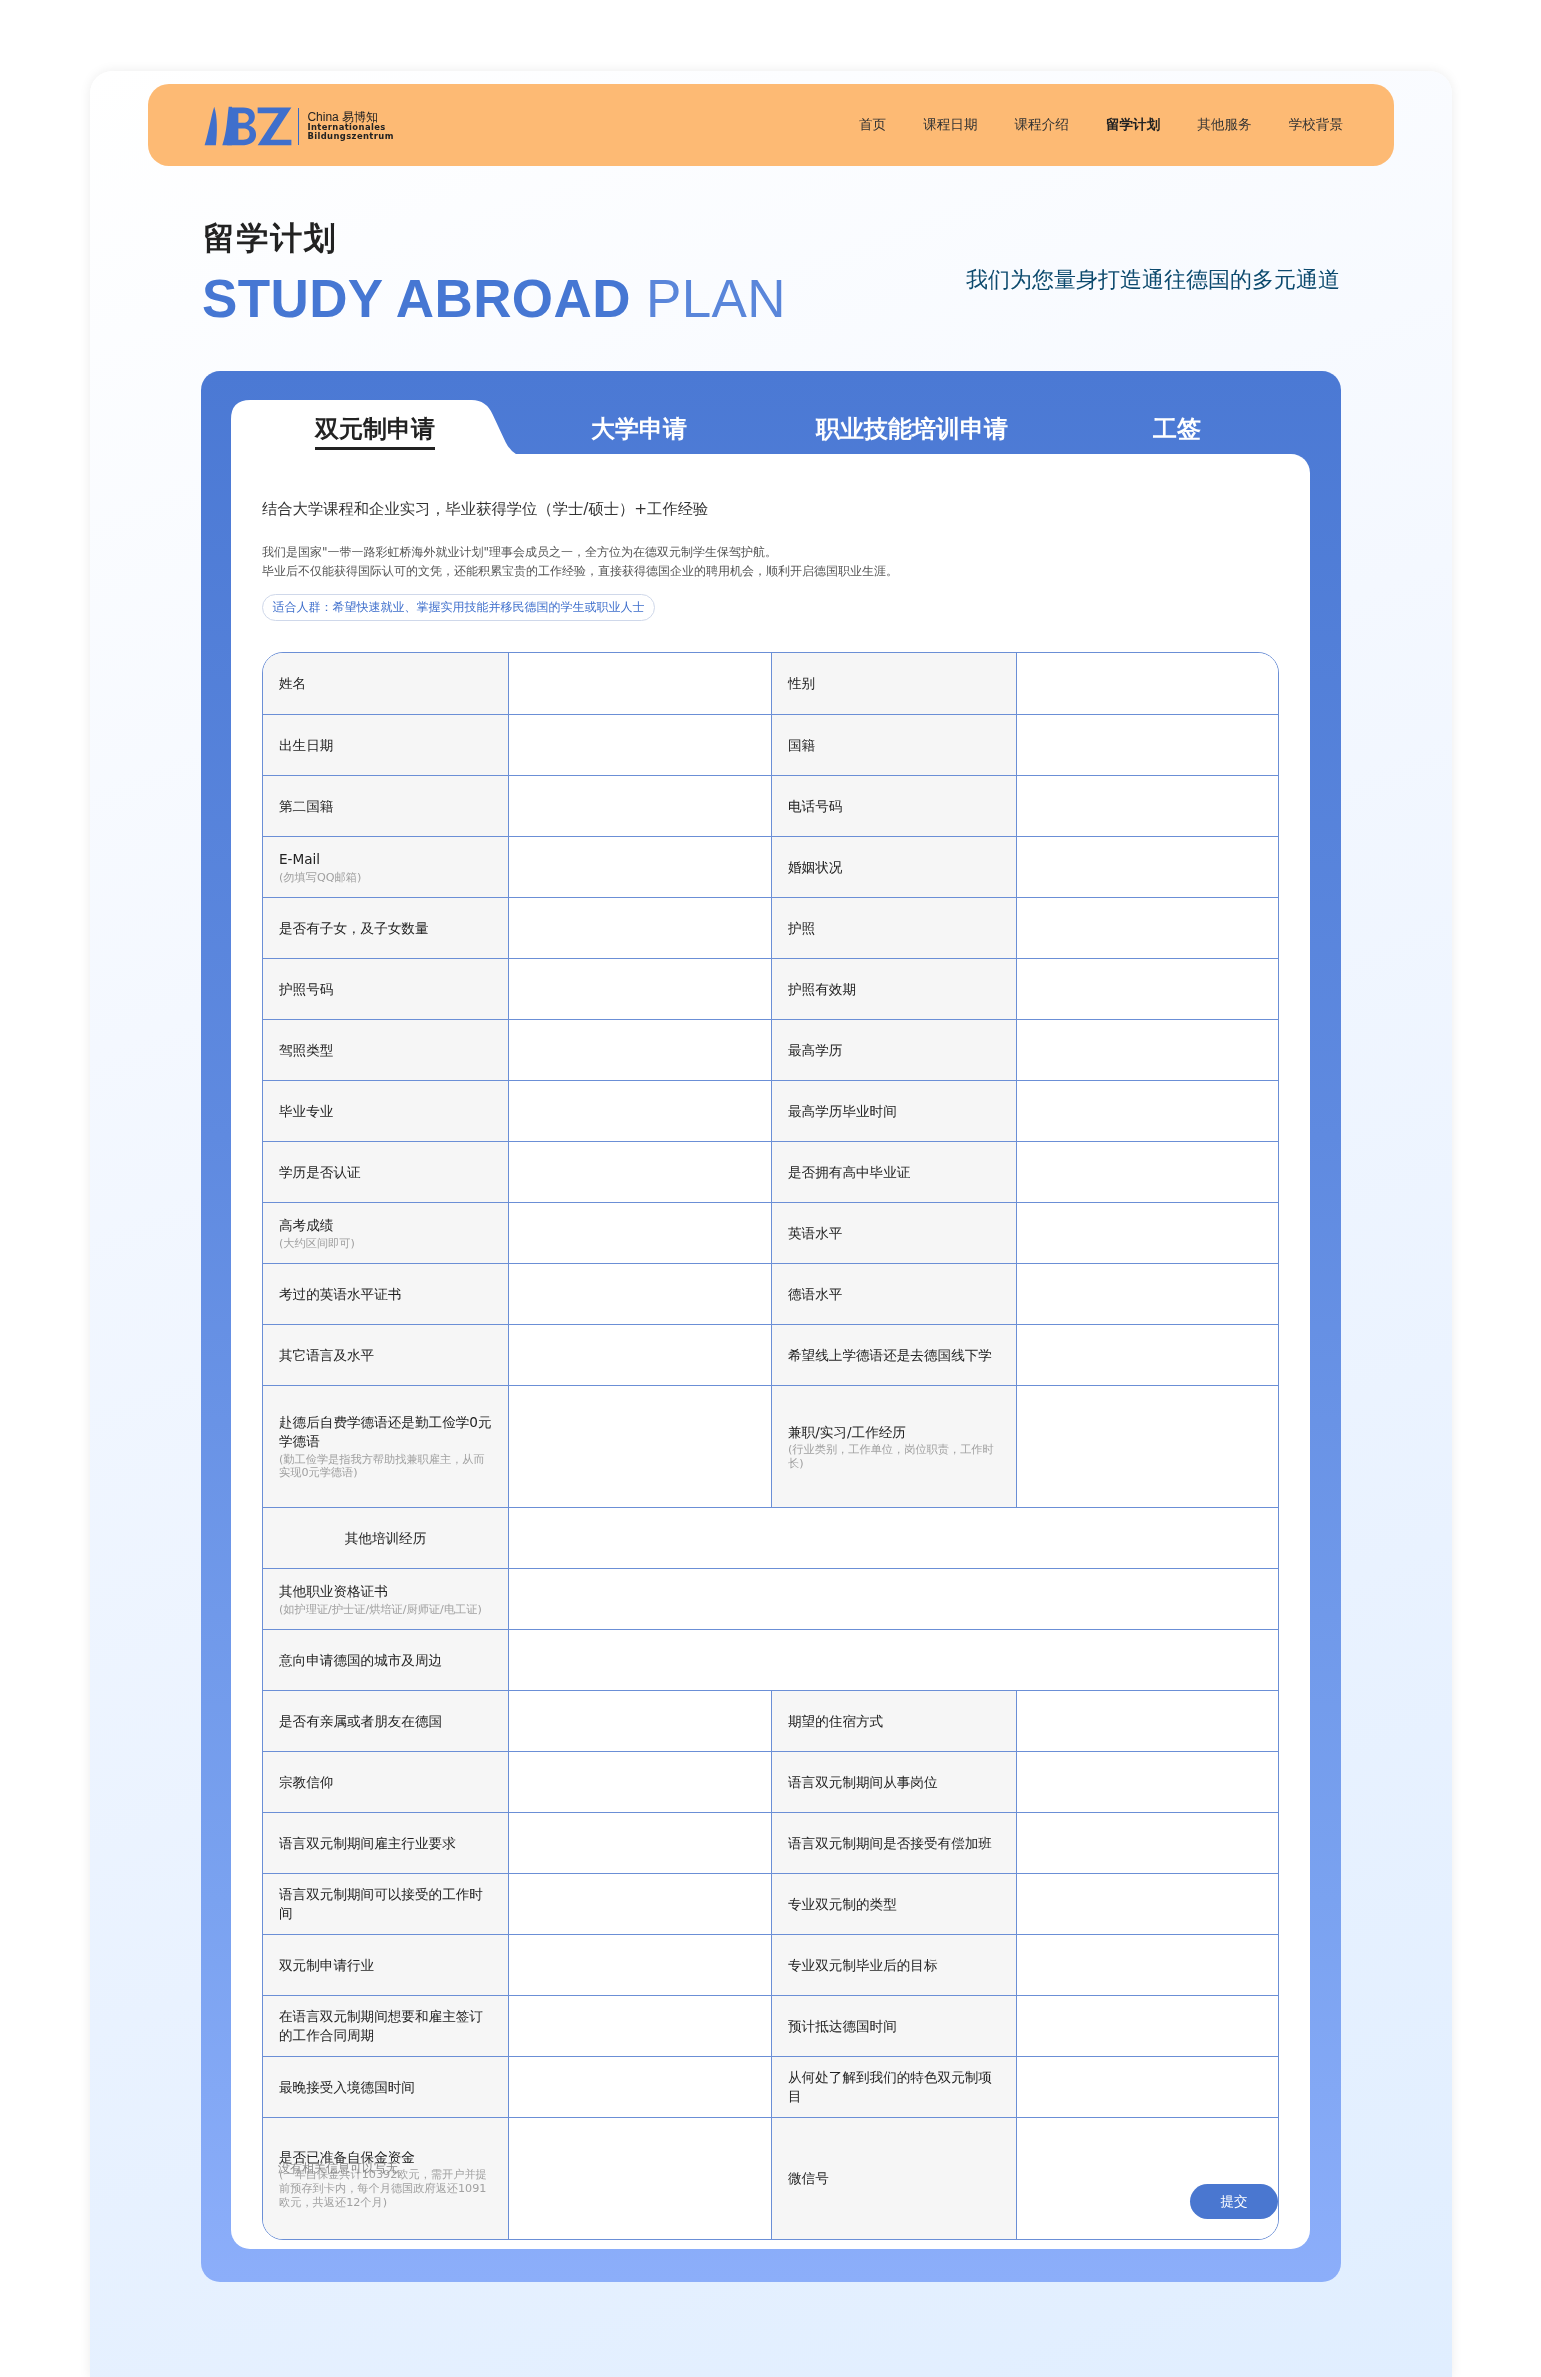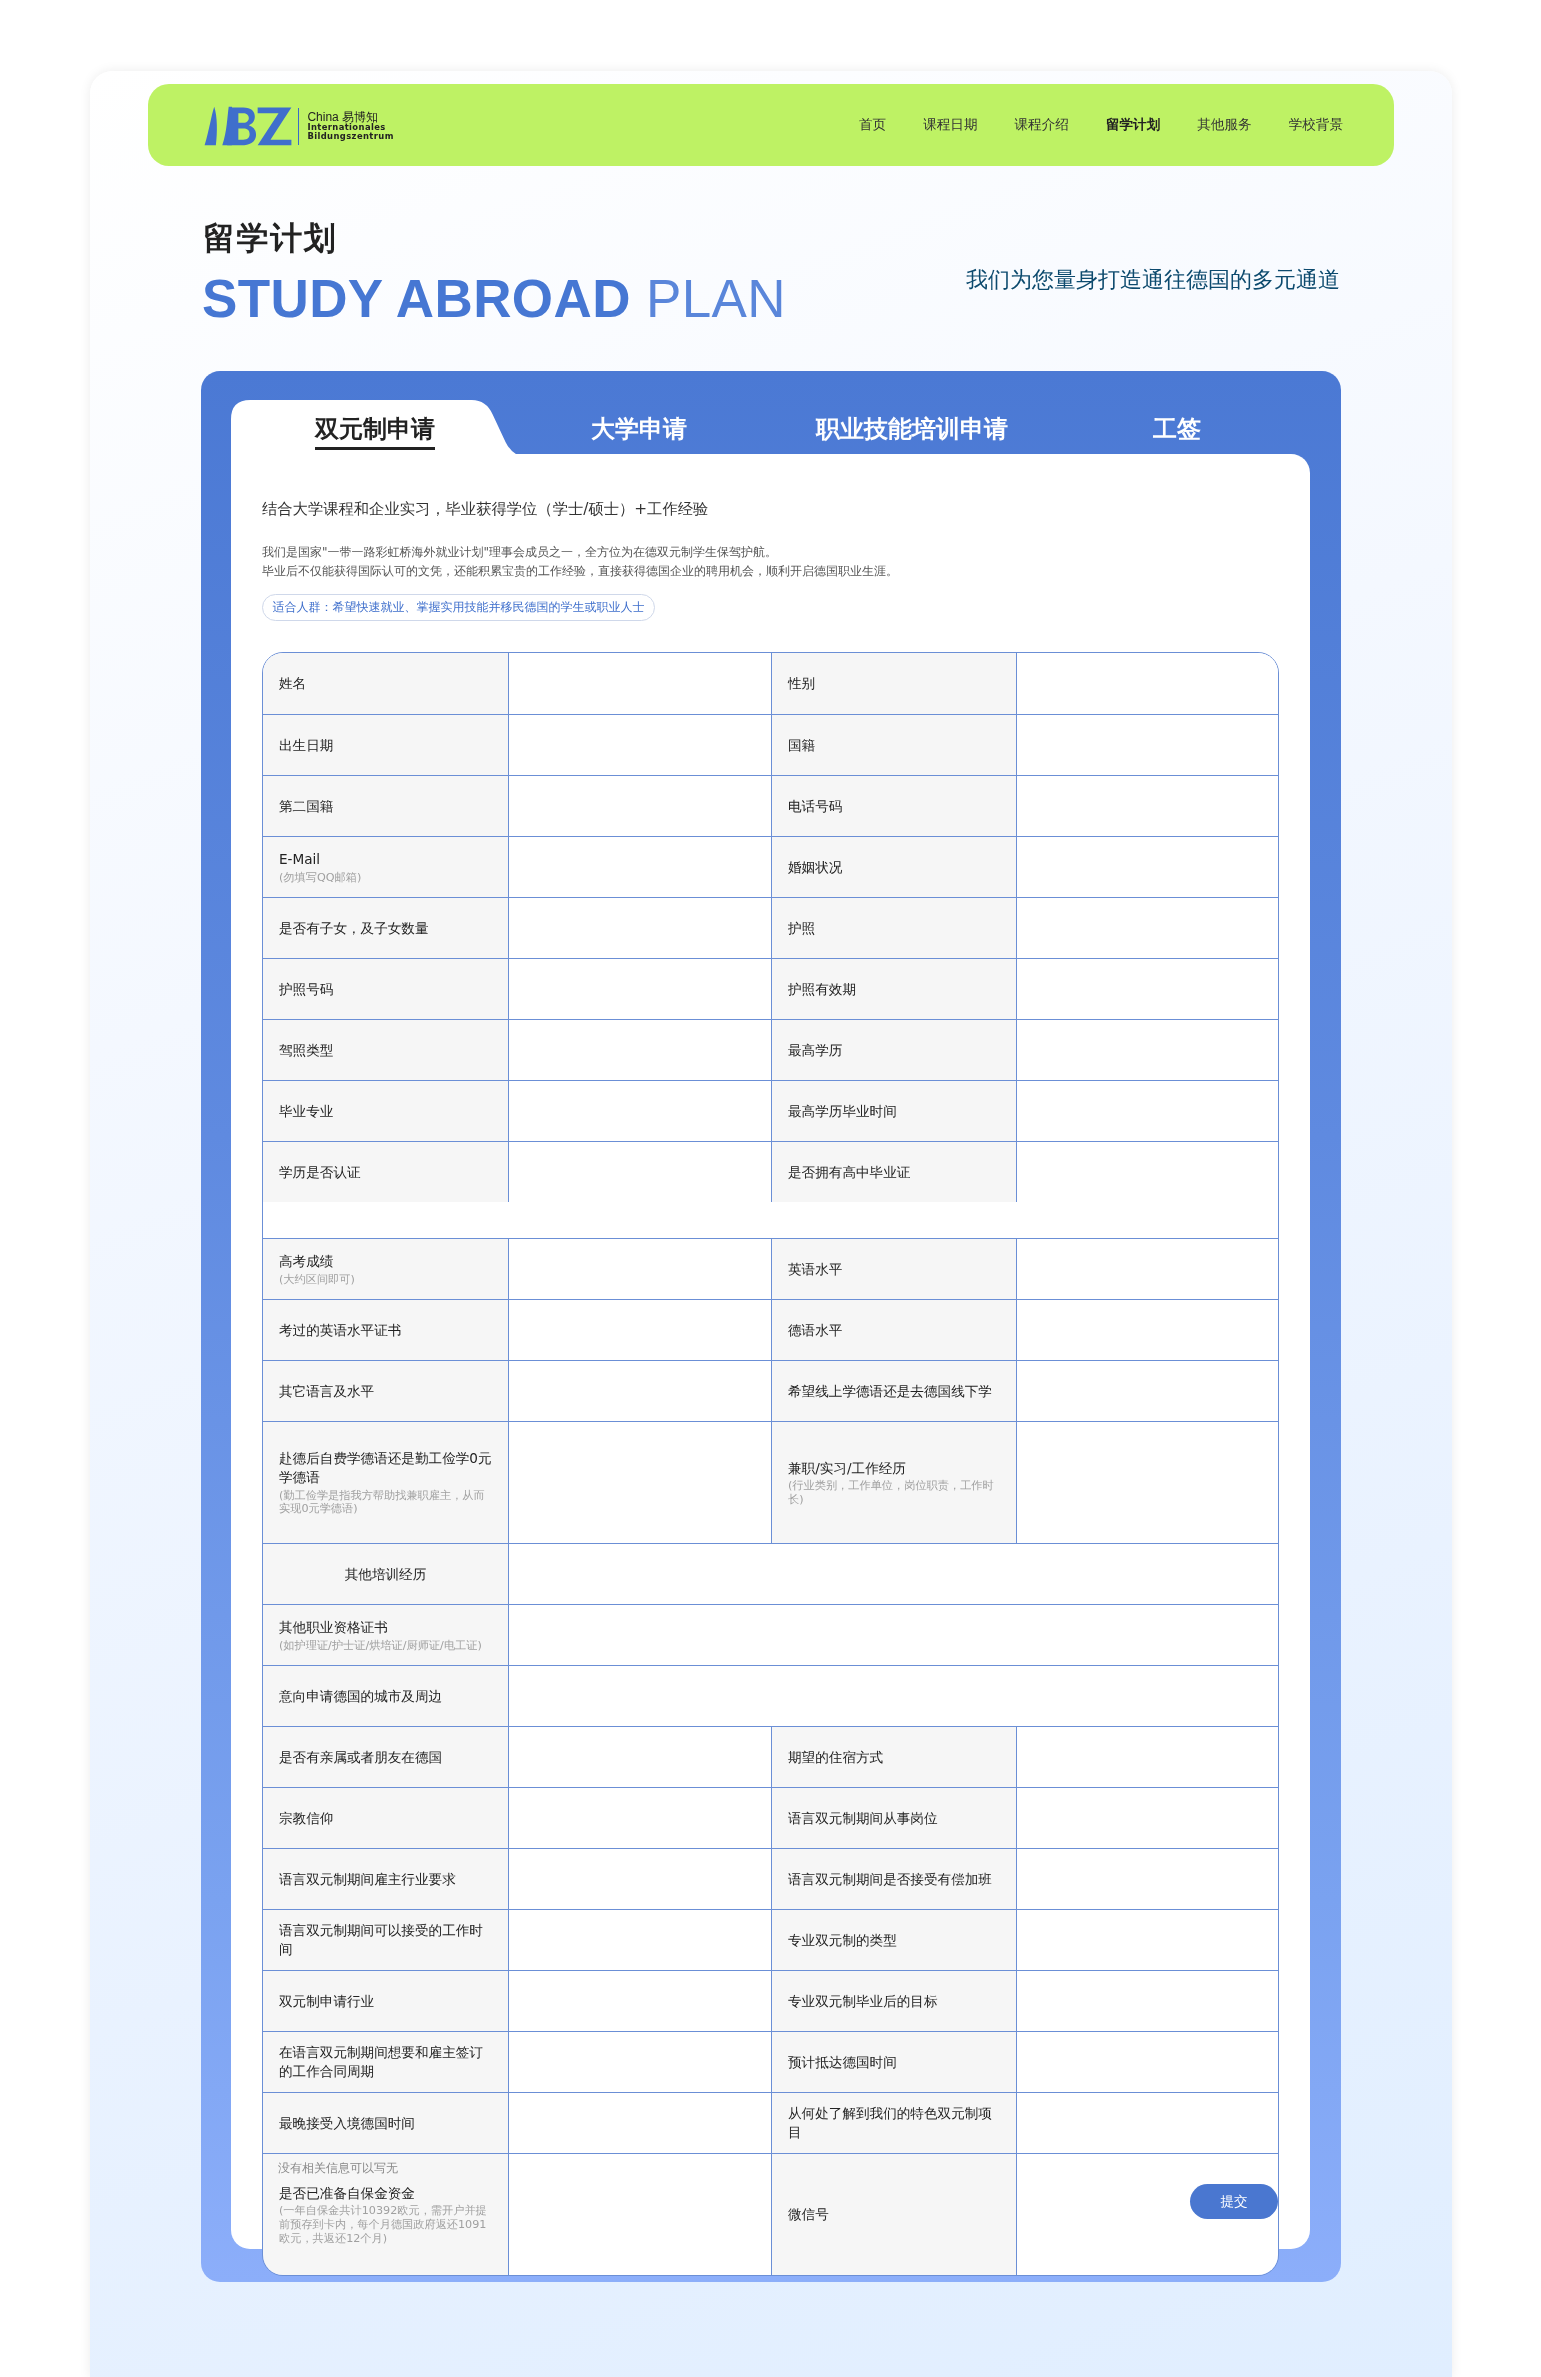--- a/index.html
+++ b/index.html
@@ -9,21 +9,21 @@
   .page-frame {
     position: absolute; left: 90px; top: 71px; width: 1362px; height: 2307px;
     background: linear-gradient(160deg, #ffffff 0%, #f4f8ff 35%, #e9f2ff 70%, #e0eeff 100%);
     border-radius: 22.5px 22.5px 0 0;
     box-shadow: 0 0 11.2px rgba(0,0,0,0.08);
   }
 
   
   .topbar {
     position: absolute; left: 148px; top: 84px; width: 1246px; height: 82px;
-    background: #bef264; border-radius: 21px;
+    background: #fdba74; border-radius: 21px;
   }
   .logo { position: absolute; left: 55px; top: 21px; height: 42px; display: flex; align-items: center; }
   .logo-mark { width: 90px; height: 42px; }
   .logo-divider { width: 1.6px; height: 37px; background: #3a6bc9; margin: 0 8px 0 4.8px; }
   .logo-text { display: flex; flex-direction: column; line-height: 1.05; }
   .logo-china { font-family: "Liberation Sans", sans-serif; font-size: 12px; color: #222; }
   .logo-sub { font-family: "DejaVu Sans", sans-serif; font-size: 8.4px; color: #222; letter-spacing: 0.4px; font-weight: bold; }
 
   .nav { position: absolute; right: 51px; top: 0; height: 82px; display: flex; align-items: center; gap: 0; }
   .nav-item { font-size: 13.6px; color: #333; margin-left: 37px; cursor: pointer; }
@@ -227,21 +227,21 @@
     <div class="row" style="height: 61px;">
       <div class="cell label">
         <div class="lbl">学历是否认证</div>
       </div>
       <div class="cell input" contenteditable="true" style=""></div>
       <div class="cell label">
         <div class="lbl">是否拥有高中毕业证</div>
       </div>
       <div class="cell input" contenteditable="true" style=""></div>
     </div>
-    <div class="row" style="height: 61px; margin-top: 36px;">
+    <div class="row" style="height: 61px;">
       <div class="cell label">
         <div class="lbl">高考成绩</div>
         <div class="hint">(大约区间即可)</div>
       </div>
       <div class="cell input" contenteditable="true" style=""></div>
       <div class="cell label">
         <div class="lbl">英语水平</div>
       </div>
       <div class="cell input" contenteditable="true" style=""></div>
     </div>

